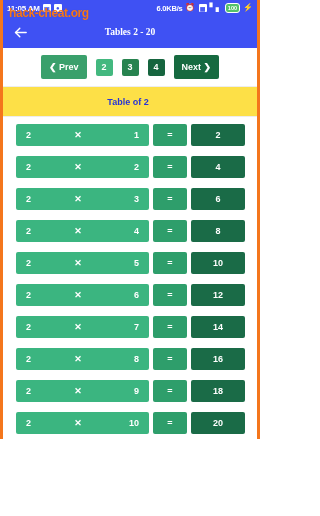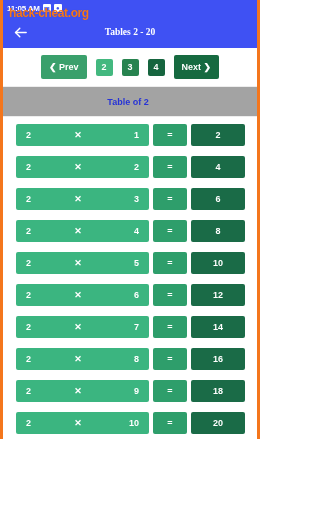--- a/index.html
+++ b/index.html
@@ -153,21 +153,21 @@
     padding: 0;
   }
 
   
   .table-heading {
     text-align: center;
     color: #2633d6;
     font-size: 9px;
     font-weight: bold;
     padding: 10px 4px 9px 0;
-    background: #a3a3a3;
+    background: #fde047;
     border-bottom: 1px solid #ededed;
   }
 
   
   .rows {
     padding: 7px 0 6px 0;
     background: #ffffff;
   }
   .row {
     display: flex;
@@ -277,20 +277,28 @@
 </head>
 <body>
 
 <div id="device">
 
   <div class="statusbar">
     <div class="sb-left">
       <span class="sb-time">11:05 AM</span>
       <span class="chip">▣</span>
       <span class="chip">●</span>
+    </div>
+    <div class="sb-right">
+      <span class="sb-net">6.0KB/s</span>
+      <span class="sb-ico">⏰</span>
+      <span class="chip">▦</span>
+      <span class="sb-ico">▘▖</span>
+      <span class="batt">100</span>
+      <span class="sb-ico">⚡</span>
     </div>
   </div>
 
   <div class="watermark">hack-cheat.org</div>
 
   <div class="content-wrap">
 
     <div class="appbar">
       <div class="back-arrow">
         <svg width="17" height="17" viewBox="0 0 24 24" fill="none" stroke="#ffffff" stroke-width="2" stroke-linecap="round" stroke-linejoin="round">

